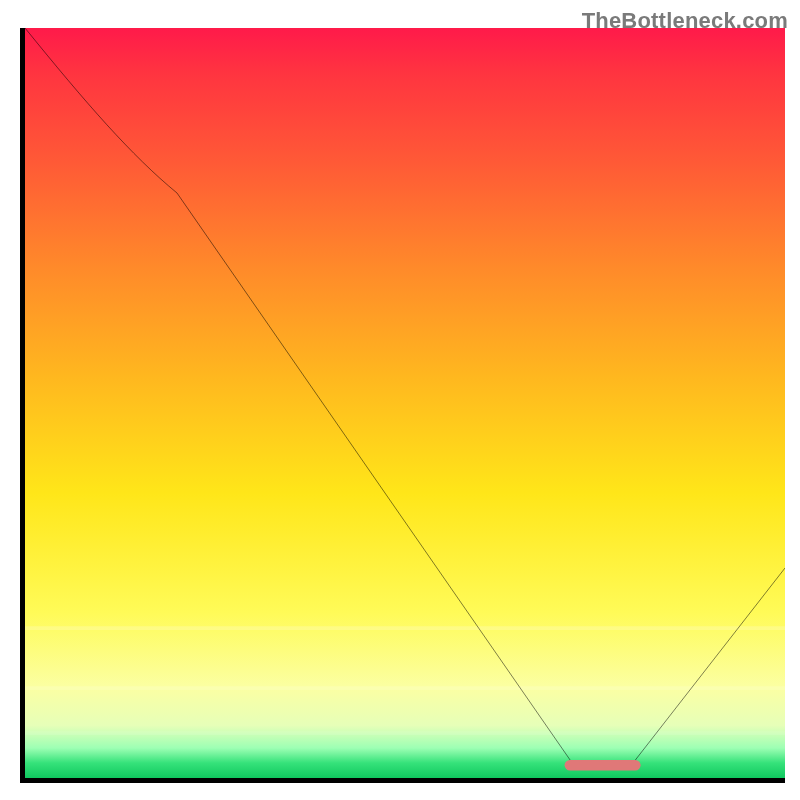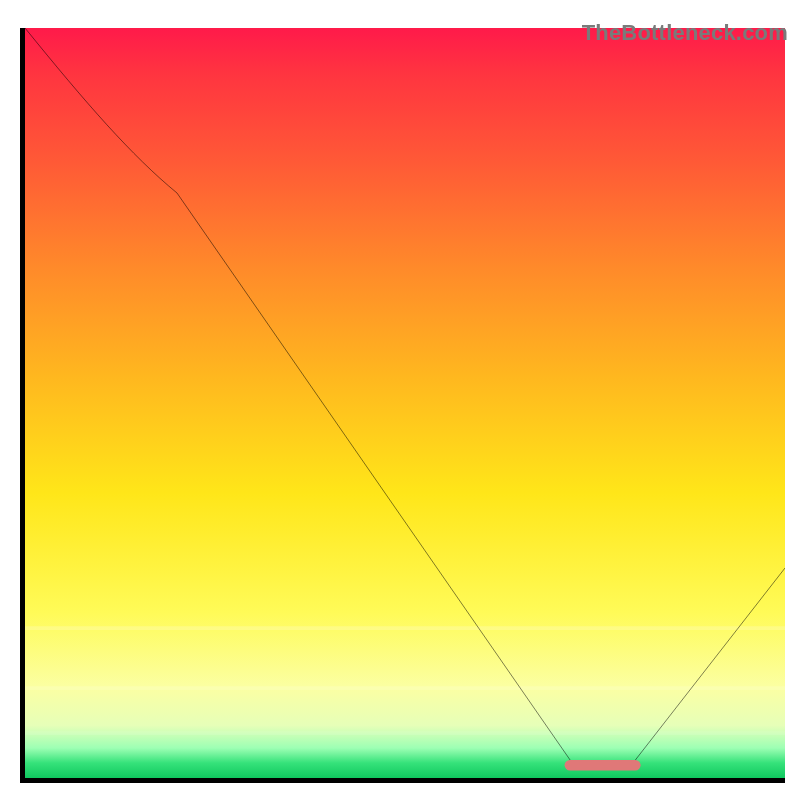--- a/index.html
+++ b/index.html
@@ -10,21 +10,21 @@
     background: #ffffff;
     font-family: Arial, Helvetica, sans-serif;
   }
   .chart-wrap {
     position: relative;
     width: 800px;
     height: 800px;
   }
   .watermark {
     position: absolute;
-    top: 20px;
+    top: 8px;
     right: 12px;
     font-size: 22px;
     font-weight: 600;
     color: #7a7a7a;
     letter-spacing: 0.2px;
     z-index: 10;
   }
   .plot-area {
     position: absolute;
     left: 20px;

